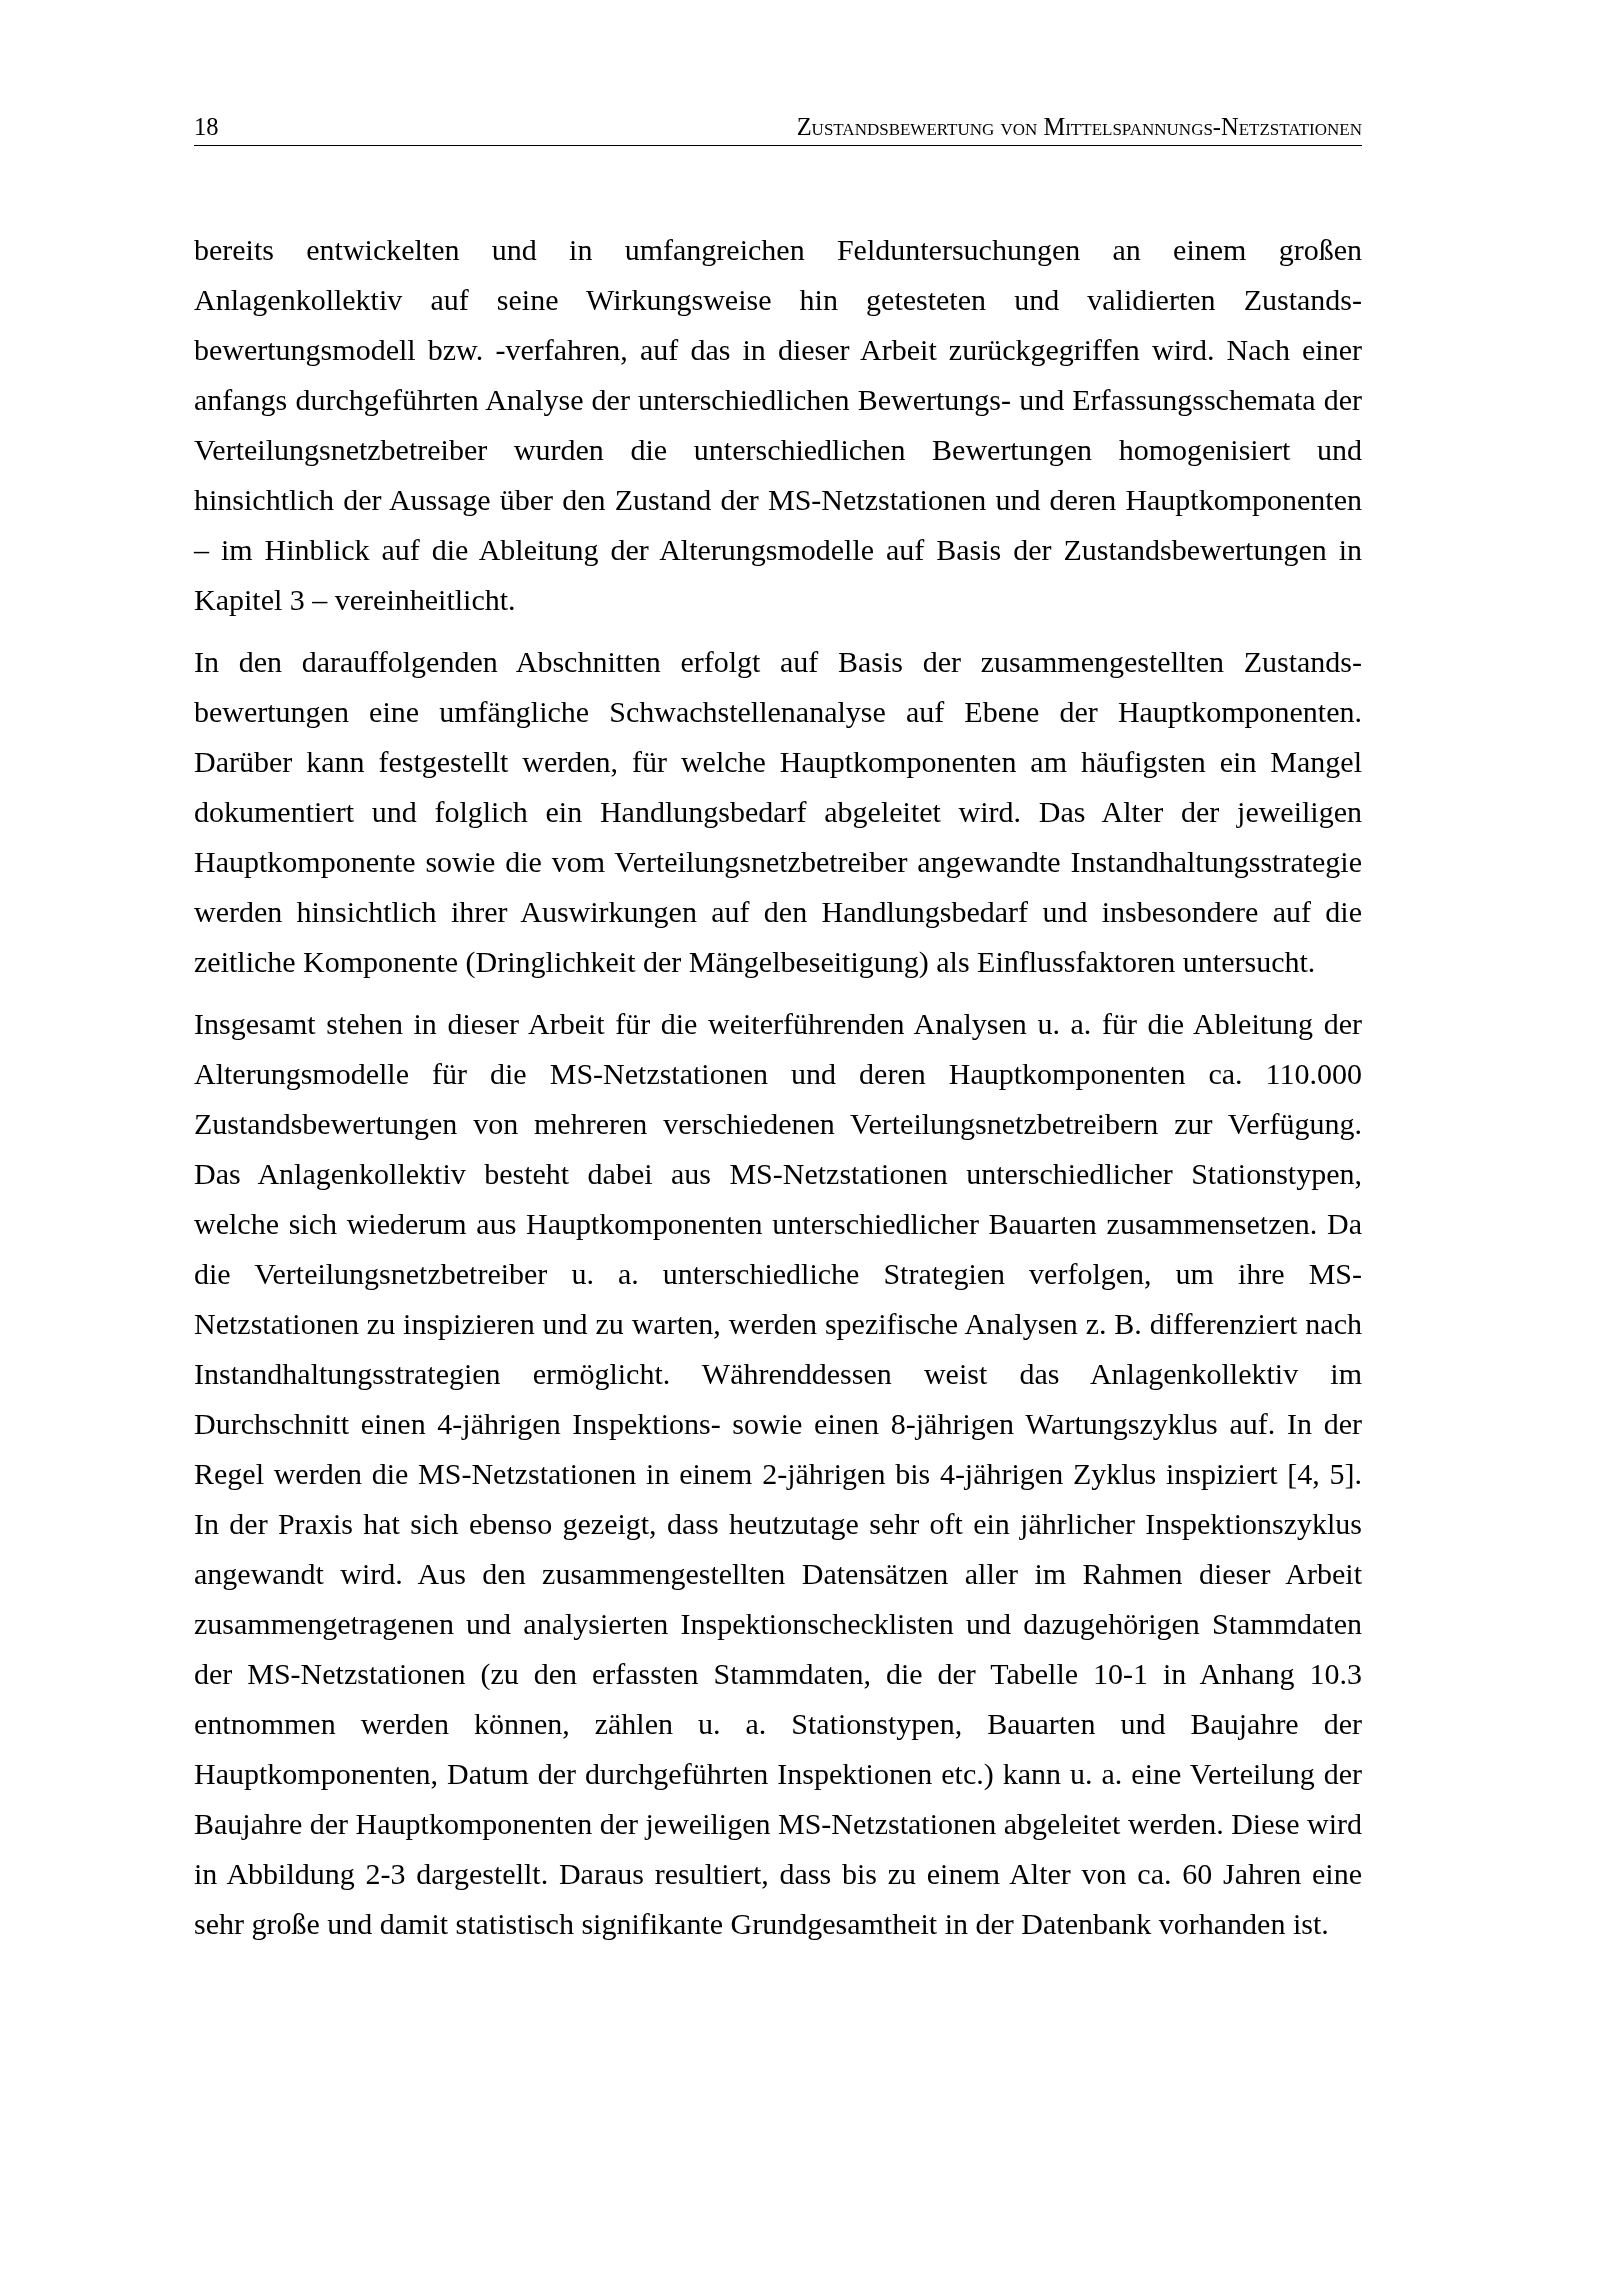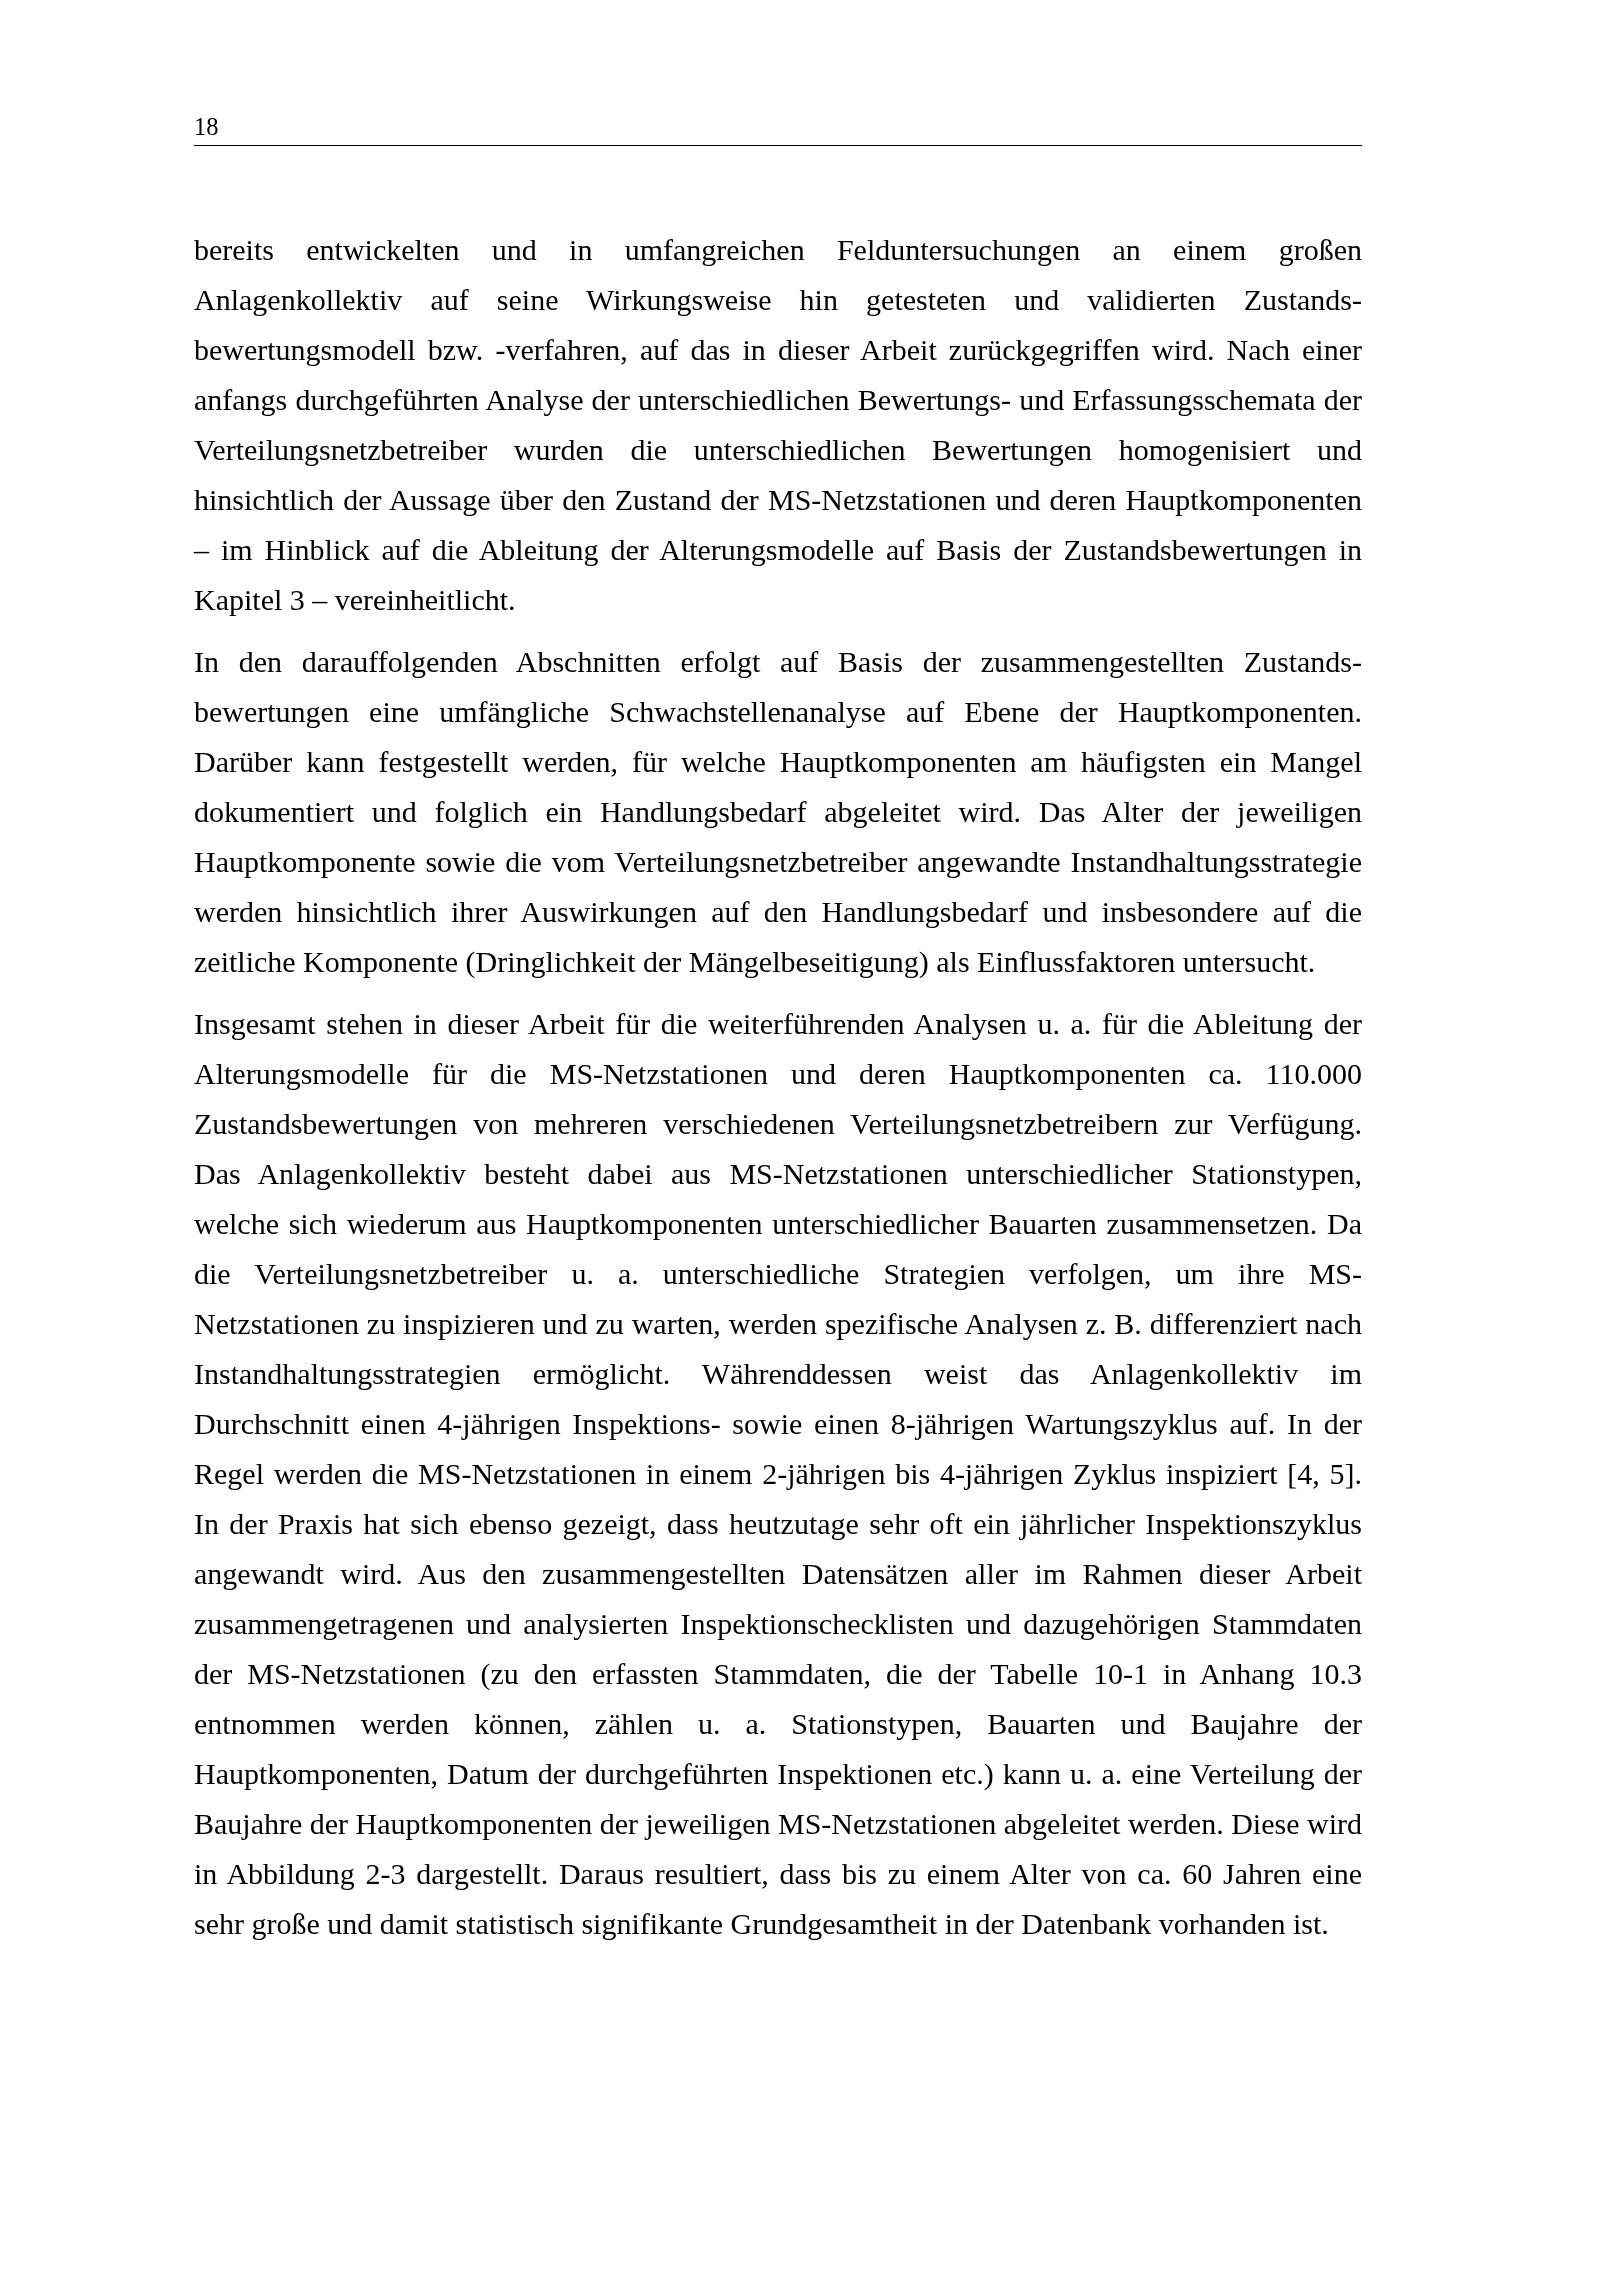--- a/index.html
+++ b/index.html
@@ -66,20 +66,21 @@
       display: inline-block;
       width: 100px;
     }
   </style>
 </head>
 <body>
 
 <div class="page">
   <div class="running-header">
     <span class="page-number">18</span>
+    <span class="header-title">Zustandsbewertung von Mittelspannungs-Netzstationen</span>
   </div>
 
   <div class="content">
     <p class="p1">bereits entwickelten und in umfangreichen Felduntersuchungen an einem großen Anlagenkollektiv auf seine Wirkungsweise hin getesteten und validierten Zustands­bewertungsmodell bzw. -verfahren, auf das in dieser Arbeit zurückgegriffen wird. Nach einer anfangs durchgeführten Analyse der unterschiedlichen Bewertungs- und Erfassungsschemata der Verteilungsnetzbetreiber wurden die unterschiedlichen Bewertungen homogenisiert und hinsichtlich der Aussage über den Zustand der MS-Netzstationen und deren Hauptkomponenten – im Hinblick auf die Ableitung der Alterungsmodelle auf Basis der Zustandsbewertungen in Kapitel 3 – vereinheitlicht.</p>
     <p>In den darauffolgenden Abschnitten erfolgt auf Basis der zusammengestellten Zustands­bewertungen eine umfängliche Schwachstellenanalyse auf Ebene der Hauptkomponenten. Darüber kann festgestellt werden, für welche Hauptkomponenten am häufigsten ein Mangel dokumentiert und folglich ein Handlungsbedarf abgeleitet wird. Das Alter der jeweiligen Hauptkomponente sowie die vom Verteilungsnetzbetreiber angewandte Instandhaltungsstrategie werden hinsichtlich ihrer Auswirkungen auf den Handlungsbedarf und insbesondere auf die zeitliche Komponente (Dringlichkeit der Mängelbeseitigung) als Einflussfaktoren untersucht.</p>
 
 
     <p>Insgesamt stehen in dieser Arbeit für die weiterführenden Analysen u. a. für die Ableitung der Alterungsmodelle für die MS-Netzstationen und deren Hauptkomponenten ca. 110.000 Zustandsbewertungen von mehreren verschiedenen Verteilungsnetzbetreibern zur Verfügung. Das Anlagenkollektiv besteht dabei aus MS-Netzstationen unterschiedlicher Stationstypen, welche sich wiederum aus Hauptkomponenten unterschiedlicher Bauarten zusammensetzen. Da die Verteilungsnetzbetreiber u. a. unterschiedliche Strategien verfolgen, um ihre MS-Netzstationen zu inspizieren und zu warten, werden spezifische Analysen z. B. differenziert nach Instandhaltungsstrategien ermöglicht. Währenddessen weist das Anlagenkollektiv im Durchschnitt einen 4-jährigen Inspektions- sowie einen 8-jährigen Wartungszyklus auf. In der Regel werden die MS-Netzstationen in einem 2-jährigen bis 4-jährigen Zyklus inspiziert [4, 5]. In der Praxis hat sich ebenso gezeigt, dass heutzutage sehr oft ein jährlicher Inspektionszyklus angewandt wird. Aus den zusammengestellten Datensätzen aller im Rahmen dieser Arbeit zusammengetragenen und analysierten Inspektionschecklisten und dazugehörigen Stammdaten der MS-Netzstationen (zu den erfassten Stammdaten, die der Tabelle 10-1 in Anhang 10.3 entnommen werden können, zählen u. a. Stationstypen, Bauarten und Baujahre der Hauptkomponenten, Datum der durchgeführten Inspektionen etc.) kann u. a. eine Verteilung der Baujahre der Hauptkomponenten der jeweiligen MS-Netzstationen abgeleitet werden. Diese wird in Abbildung 2-3 dargestellt. Daraus resultiert, dass bis zu einem Alter von ca. 60 Jahren eine sehr große und damit statistisch signifikante Grundgesamtheit in der Datenbank vorhanden ist.</p>
   </div>
 </div>

